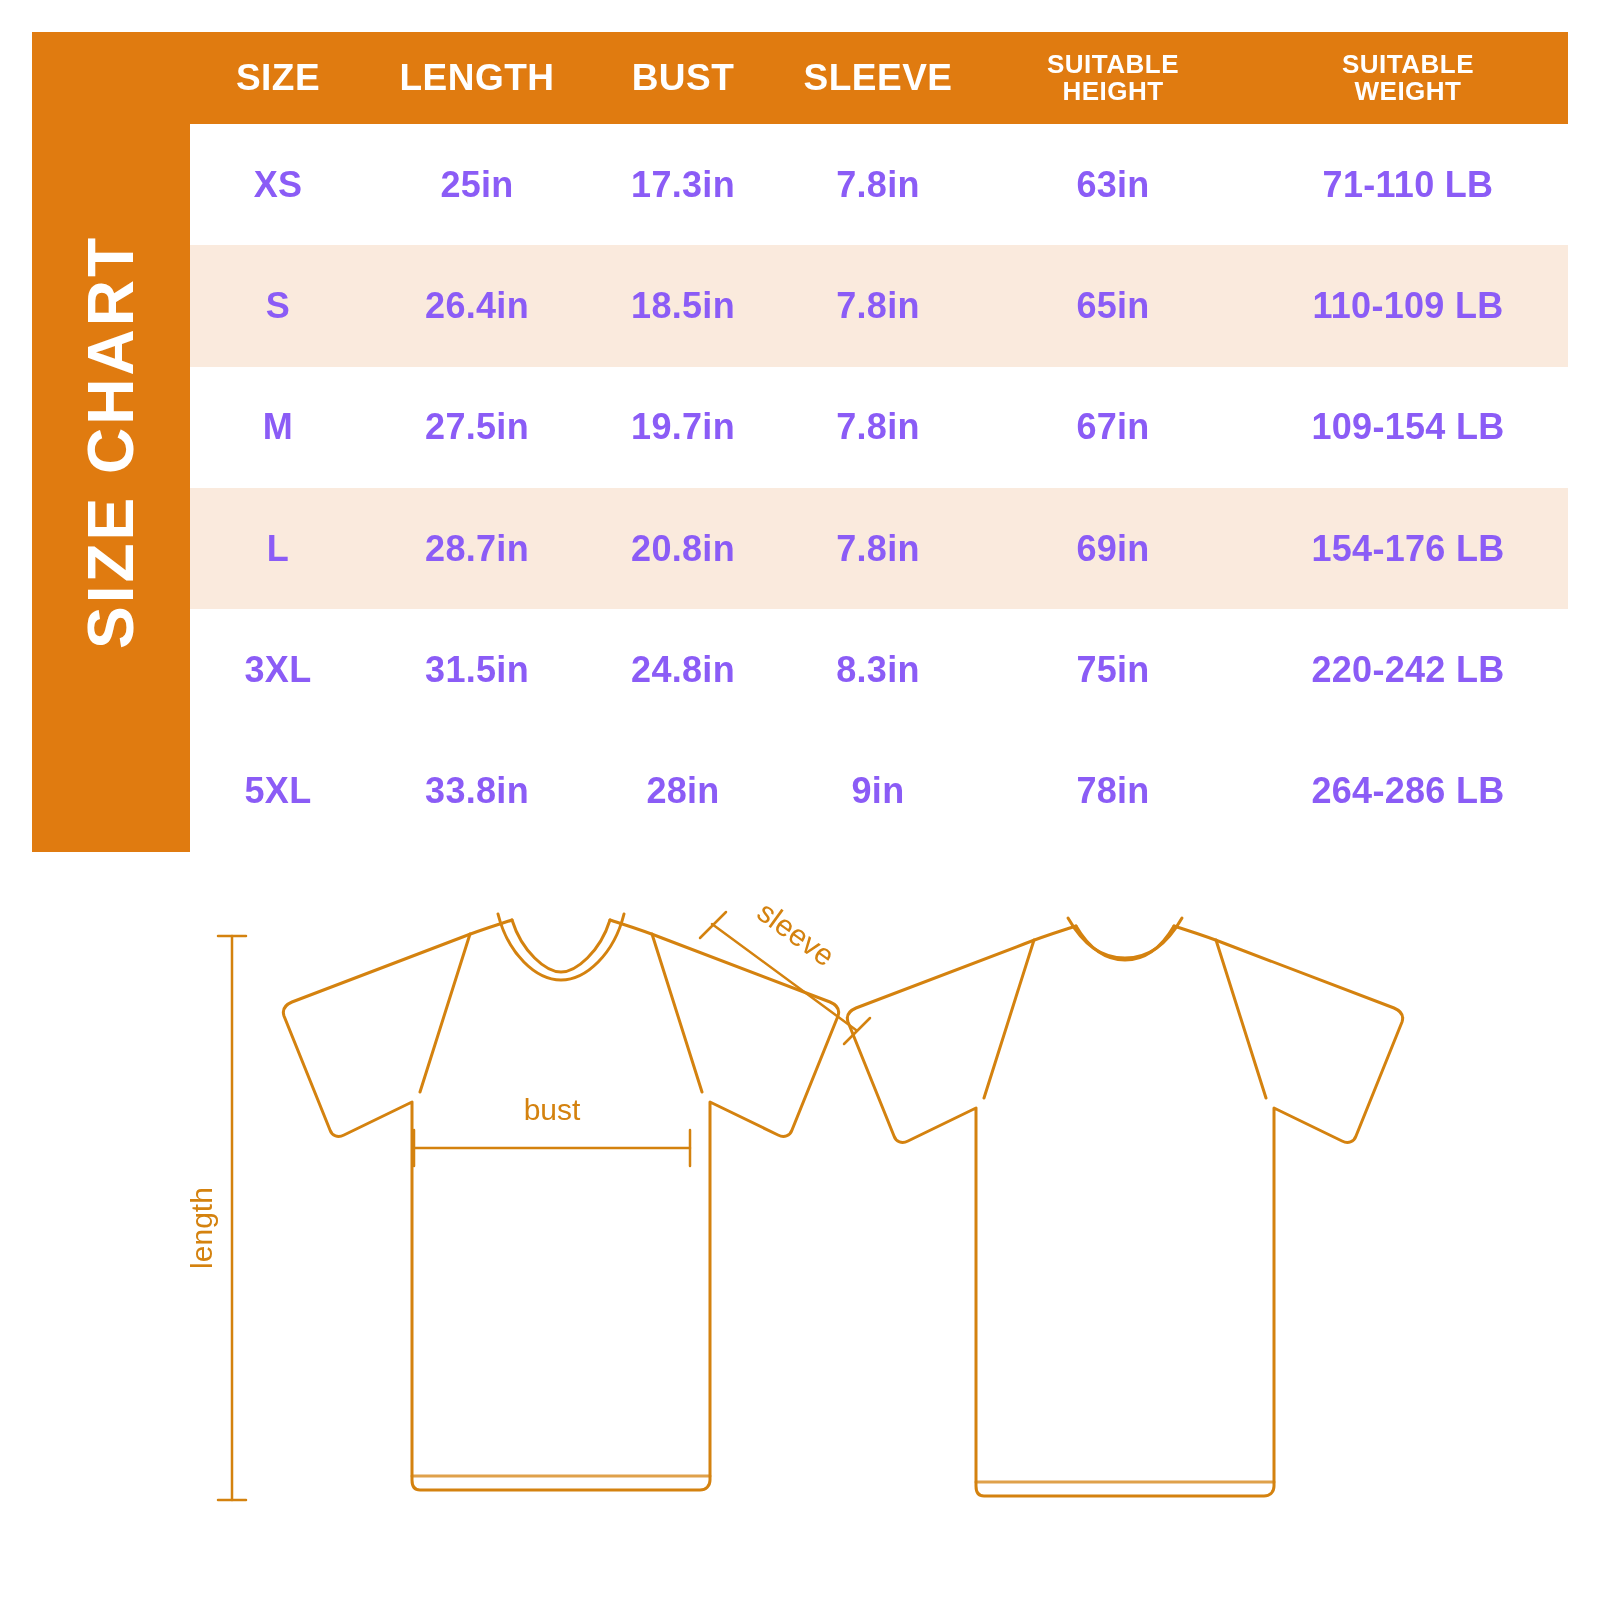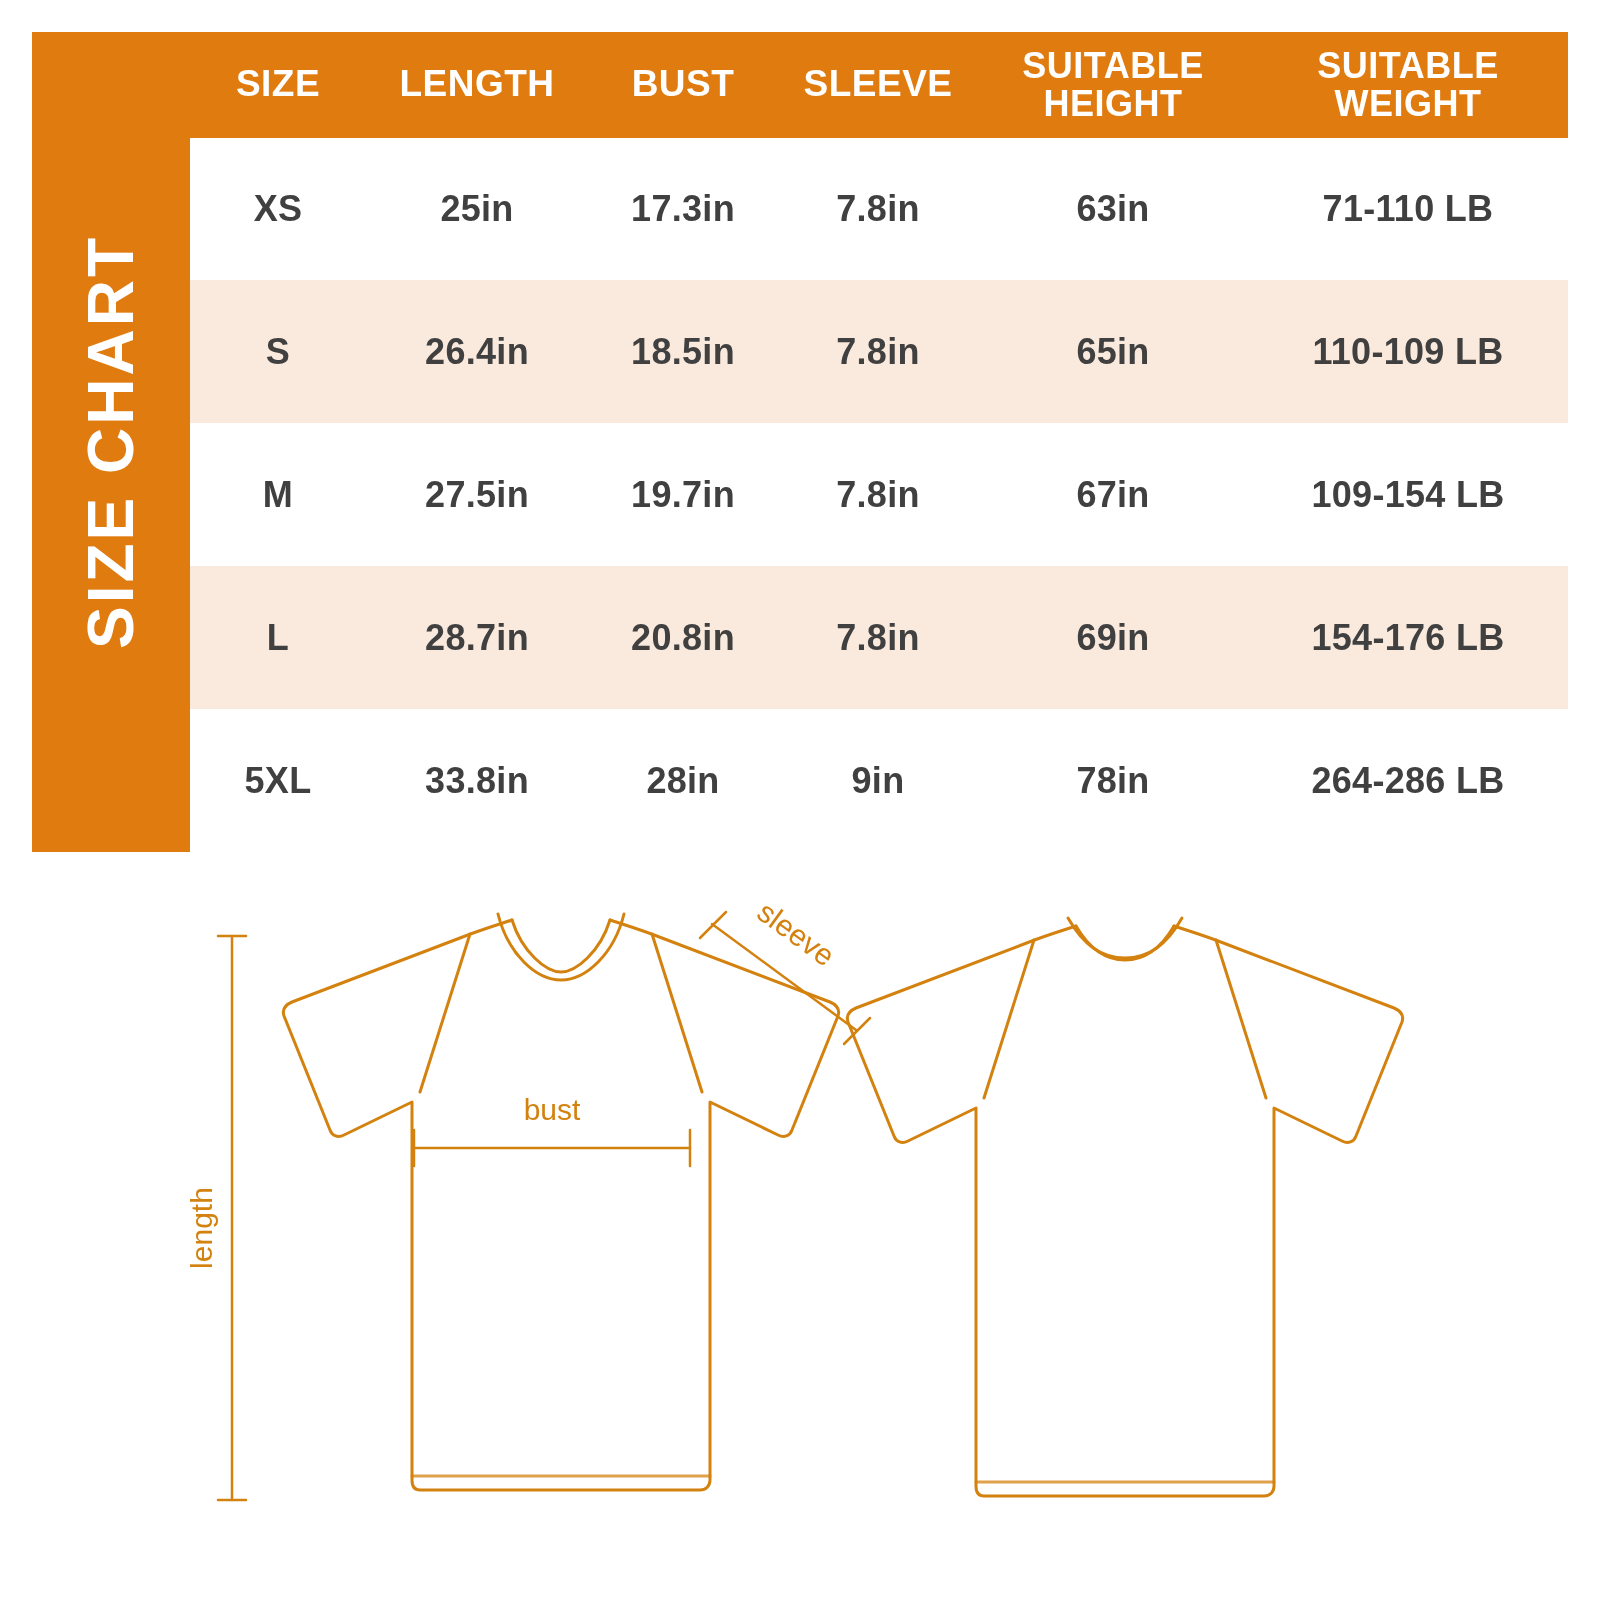--- a/index.html
+++ b/index.html
@@ -61,28 +61,28 @@
     color: #ffffff;
     font-size: 37px;
     font-weight: bold;
     letter-spacing: 0.5px;
     line-height: 1.05;
     vertical-align: middle;
     text-align: center;
     padding: 15px 4px;
   }
   table.size-table thead th.two-line {
-    font-size: 36px;
+    font-size: 26px;
     letter-spacing: 0.5px;
   }
   table.size-table tbody tr { height: 81px; }
   table.size-table tbody tr.odd { background: #ffffff; }
   table.size-table tbody tr.even { background: #FAEADD; }
   table.size-table tbody td {
-    color: #404040;
+    color: #8b5cf6;
     font-size: 36px;
     font-weight: bold;
     text-align: center;
     vertical-align: middle;
     letter-spacing: 0.3px;
   }
   table.size-table tbody td.size-col { font-size: 36px; }
 
   
   col.c0 { width: 176px; }
@@ -169,20 +169,28 @@
           </tr>
           <tr class="even">
             <td class="size-col">L</td>
             <td>28.7in</td>
             <td>20.8in</td>
             <td>7.8in</td>
             <td>69in</td>
             <td>154-176 LB</td>
           </tr>
           <tr class="odd">
+            <td class="size-col">3XL</td>
+            <td>31.5in</td>
+            <td>24.8in</td>
+            <td>8.3in</td>
+            <td>75in</td>
+            <td>220-242 LB</td>
+          </tr>
+          <tr class="odd">
             <td class="size-col">5XL</td>
             <td>33.8in</td>
             <td>28in</td>
             <td>9in</td>
             <td>78in</td>
             <td>264-286 LB</td>
           </tr>
         </tbody>
       </table>
     </div>

